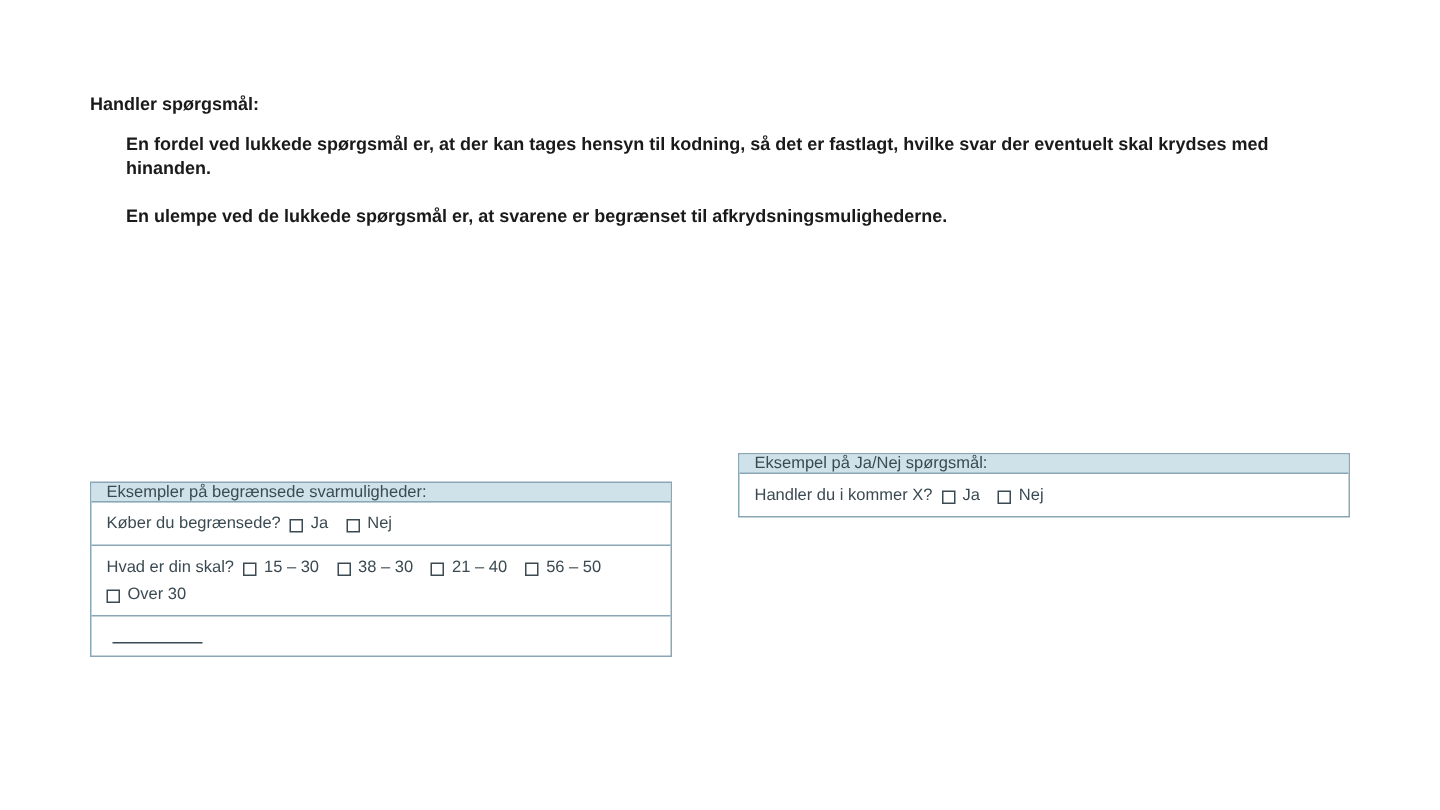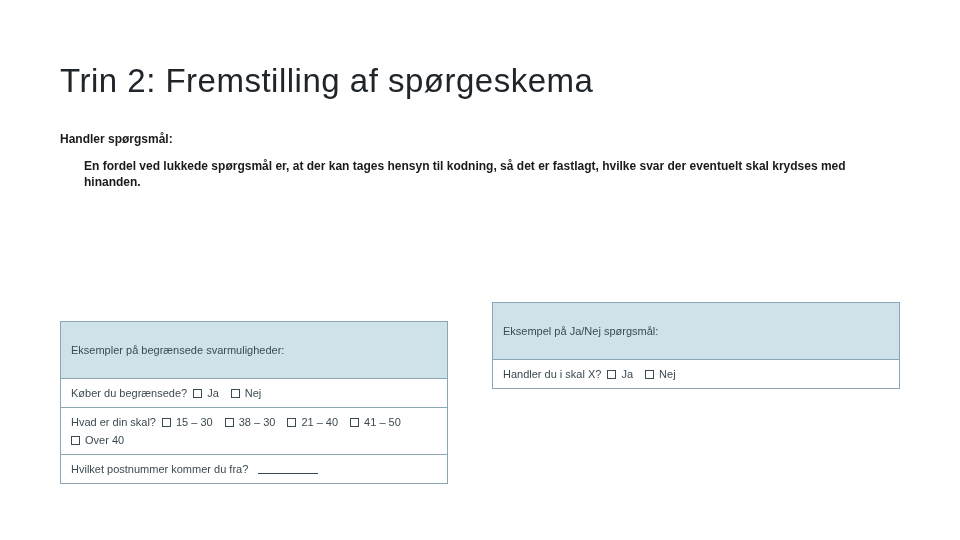--- a/index.html
+++ b/index.html
@@ -5,36 +5,36 @@
   * { box-sizing: border-box; margin: 0; padding: 0; }
   html, body { width: 960px; height: 540px; background: #fff; font-family: "Segoe UI", Arial, sans-serif; }
   .slide { width: 960px; height: 540px; position: relative; padding: 62px 60px 0 60px; }
   .title { font-size: 33px; font-weight: 400; color: #20252a; letter-spacing: 0.5px; margin-bottom: 32px; }
   .section-label { font-size: 12px; font-weight: 700; color: #1a1a1a; margin-bottom: 12px; }
   .body-text { font-size: 12px; font-weight: 700; color: #1a1a1a; line-height: 1.35; margin-bottom: 16px; margin-left: 24px; max-width: 820px; }
   .boxes-row { display: flex; gap: 22px; position: absolute; left: 60px; right: 60px; top: 302px; align-items: flex-start; }
   .box-col-left { flex: 0 0 388px; }
   .box-col-right { flex: 0 0 408px; margin-left: auto; }
   .ex-box { border: 1px solid #8aa7b5; font-size: 11px; color: #3b4a52; background: #fff; }
-  .ex-header { background: #cfe2ea; border-bottom: 1px solid #8aa7b5; padding: 22px 10px; font-weight: 400; }
+  .ex-header { background: #cfe2ea; border-bottom: 1px solid #8aa7b5; padding: 0 10px; font-weight: 400; }
   .ex-row { border-bottom: 1px solid #8aa7b5; padding: 8px 10px; display: flex; align-items: center; gap: 6px; flex-wrap: wrap; }
   .ex-row:last-child { border-bottom: none; }
   .cb { display: inline-block; width: 9px; height: 9px; border: 1px solid #3b4a52; margin-right: 2px; position: relative; top: 0; }
   .blank-line { display: inline-block; border-bottom: 1px solid #3b4a52; width: 60px; height: 10px; margin-left: 4px; }
-  .opt { display: inline-flex; align-items: center; gap: 3px; margin-right: 6px; }
+  .opt { display: inline-flex; align-items: flex-end; gap: 3px; margin-right: 6px; }
 </style>
 </head>
 <body>
 
 <div class="slide">
-  <h1 class="title">Trin  2:  Fremstilling af spørgeskema</h1>
 
   <div class="section-label">Handler spørgsmål:</div>
 
   <p class="body-text">En fordel ved lukkede spørgsmål er, at der kan tages hensyn til kodning, så det er fastlagt, hvilke svar der eventuelt skal krydses med hinanden.</p>
+  <p class="body-text">En ulempe ved de lukkede spørgsmål er, at svarene er begrænset til afkrydsningsmulighederne.</p>
 
   <div class="boxes-row">
 
     <div class="box-col-left" style="margin-top:19px;">
       <div class="ex-box">
         <div class="ex-header">Eksempler på begrænsede svarmuligheder:</div>
 
         <div class="ex-row">
           <span>Køber du begrænsede?</span>
           <span class="opt">
@@ -56,40 +56,39 @@
           <span class="opt">
             <span class="cb"></span>
             <span>38 – 30</span>
           </span>
           <span class="opt">
             <span class="cb"></span>
             <span>21 – 40</span>
           </span>
           <span class="opt">
             <span class="cb"></span>
-            <span>41 – 50</span>
+            <span>56 – 50</span>
           </span>
           <span class="opt">
             <span class="cb"></span>
-            <span>Over 40</span>
+            <span>Over 30</span>
           </span>
         </div>
 
         <div class="ex-row">
-          <span>Hvilket postnummer kommer du fra?</span>
           <span class="blank-line"></span>
         </div>
       </div>
     </div>
 
     <div class="box-col-right">
       <div class="ex-box">
         <div class="ex-header">Eksempel på Ja/Nej spørgsmål:</div>
         <div class="ex-row">
-          <span>Handler du i skal X?</span>
+          <span>Handler du i kommer X?</span>
           <span class="opt">
             <span class="cb"></span>
             <span>Ja</span>
           </span>
           <span class="opt">
             <span class="cb"></span>
             <span>Nej</span>
           </span>
         </div>
       </div>

